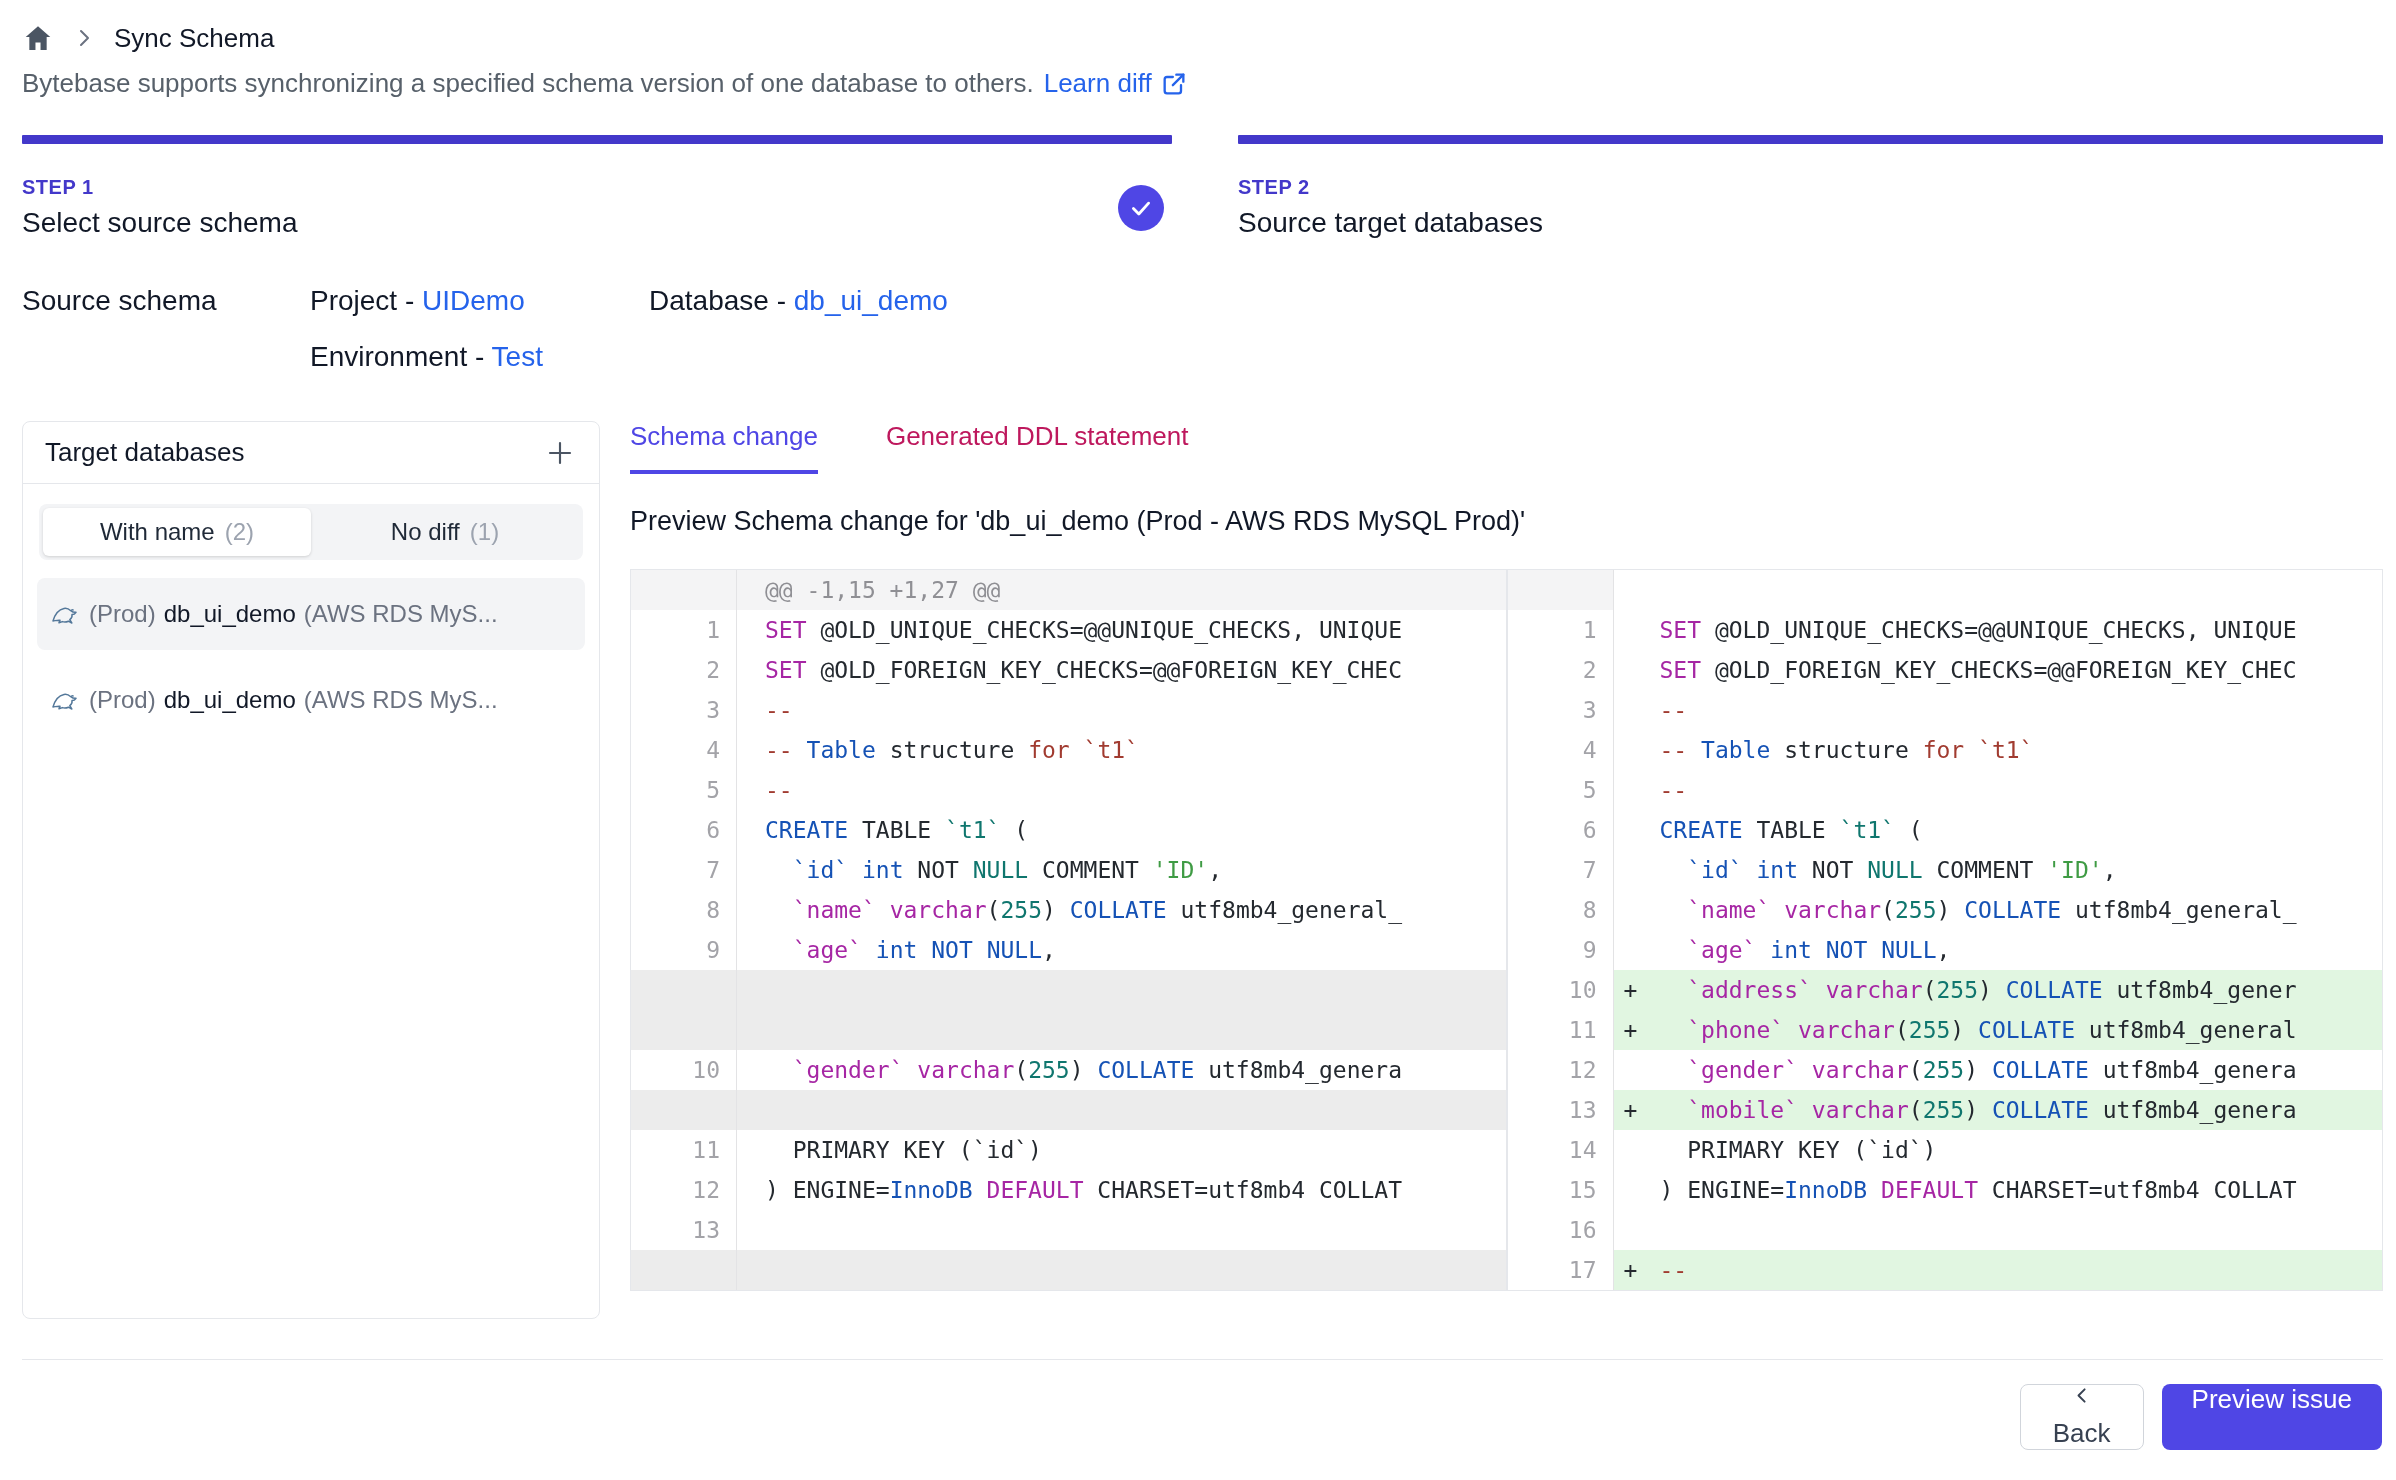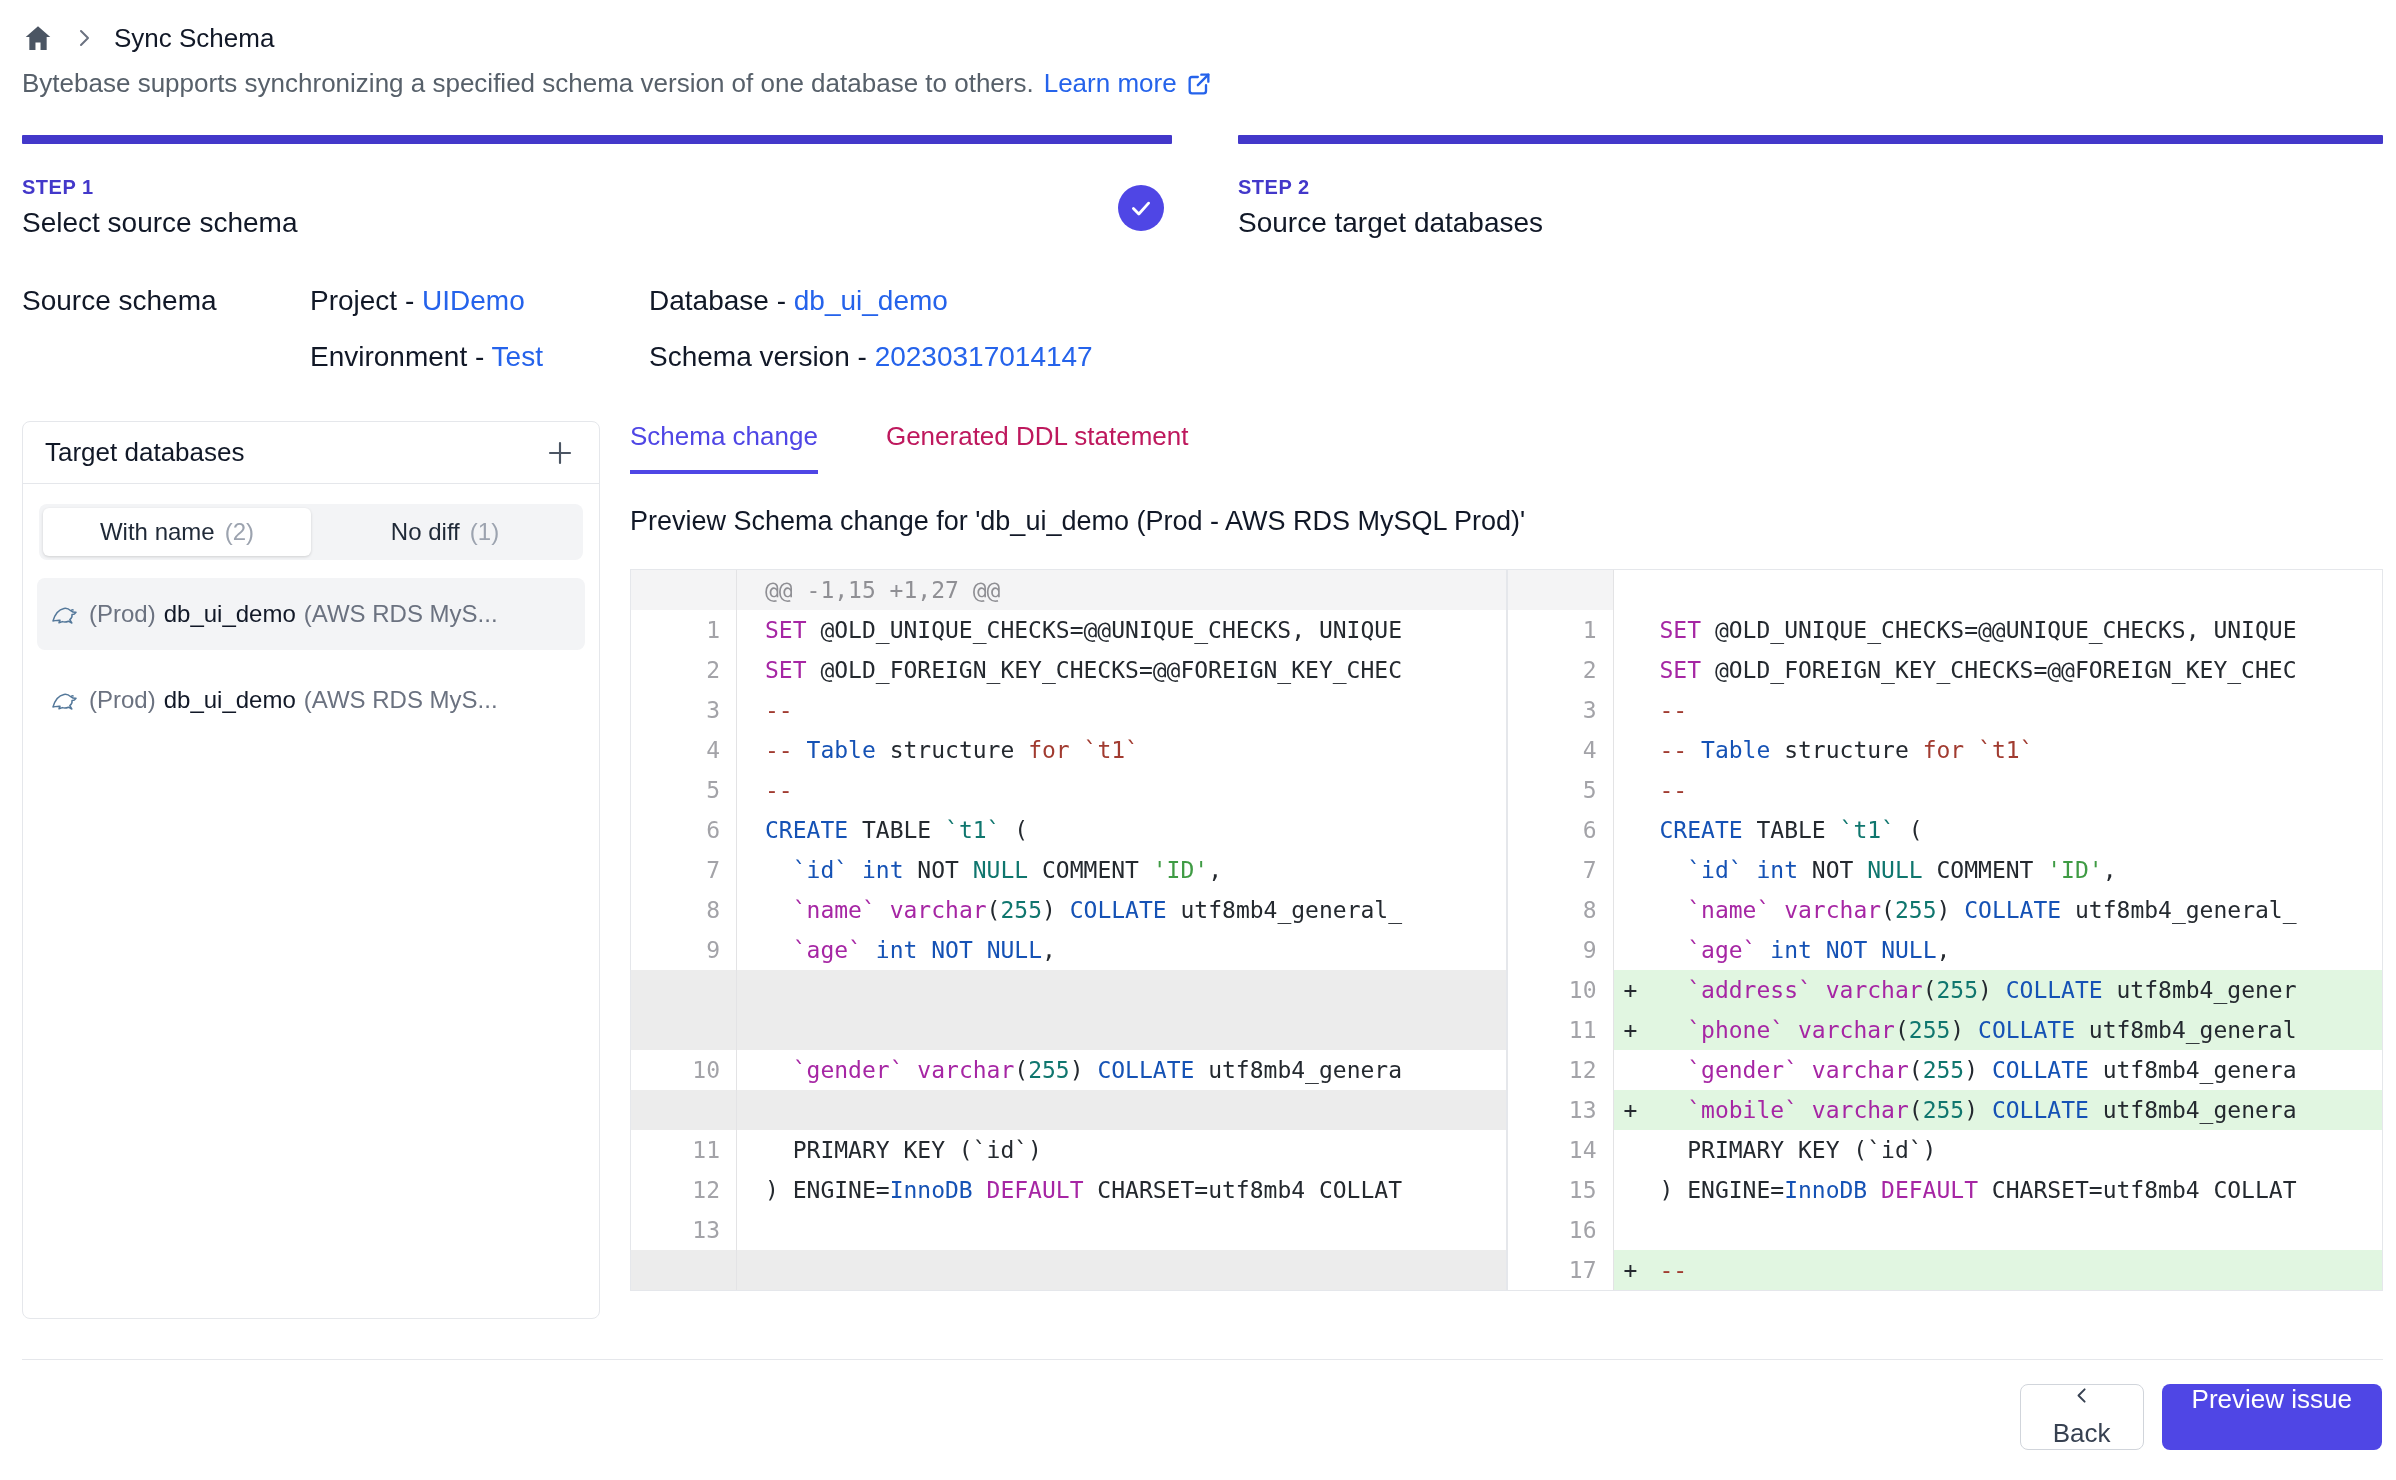--- a/index.html
+++ b/index.html
@@ -113,21 +113,21 @@
       <svg width="24" height="24" viewBox="0 0 24 24" fill="none" stroke="#6b7280" stroke-width="2" stroke-linecap="round" stroke-linejoin="round">
           <polyline points="9 5 16 12 9 19"></polyline>
         </svg>
     </span>
     <span class="crumb-title">Sync Schema</span>
   </div>
 
   <div class="intro">
     <span>Bytebase supports synchronizing a specified schema version of one database to others.</span>
     <a>
-      <span>Learn more</span>
+      <span>Learn diff</span>
       <svg width="28" height="28" viewBox="0 0 24 24" fill="none" stroke="#2563eb" stroke-width="2" stroke-linecap="round" stroke-linejoin="round">
           <path d="M18 13v5a2 2 0 0 1-2 2H6a2 2 0 0 1-2-2V8a2 2 0 0 1 2-2h5"></path>
           <polyline points="14 4 20 4 20 10"></polyline>
           <line x1="11" y1="13" x2="20" y2="4"></line>
         </svg>
     </a>
   </div>
 
   <div class="steps">
     <div class="step s1">
@@ -157,25 +157,20 @@
       </div>
       <div class="field">
         <span>Database</span>
         <span>-</span>
         <a class="fval">db_ui_demo</a>
       </div>
       <div class="field">
         <span>Environment</span>
         <span>-</span>
         <a class="fval">Test</a>
-      </div>
-      <div class="field">
-        <span>Schema version</span>
-        <span>-</span>
-        <a class="fval">20230317014147</a>
       </div>
     </div>
   </div>
 
   <div class="main">
 
     <div class="panel">
       <div class="panel-header">
         <span class="panel-title">Target databases</span>
         <span class="plus-btn">

